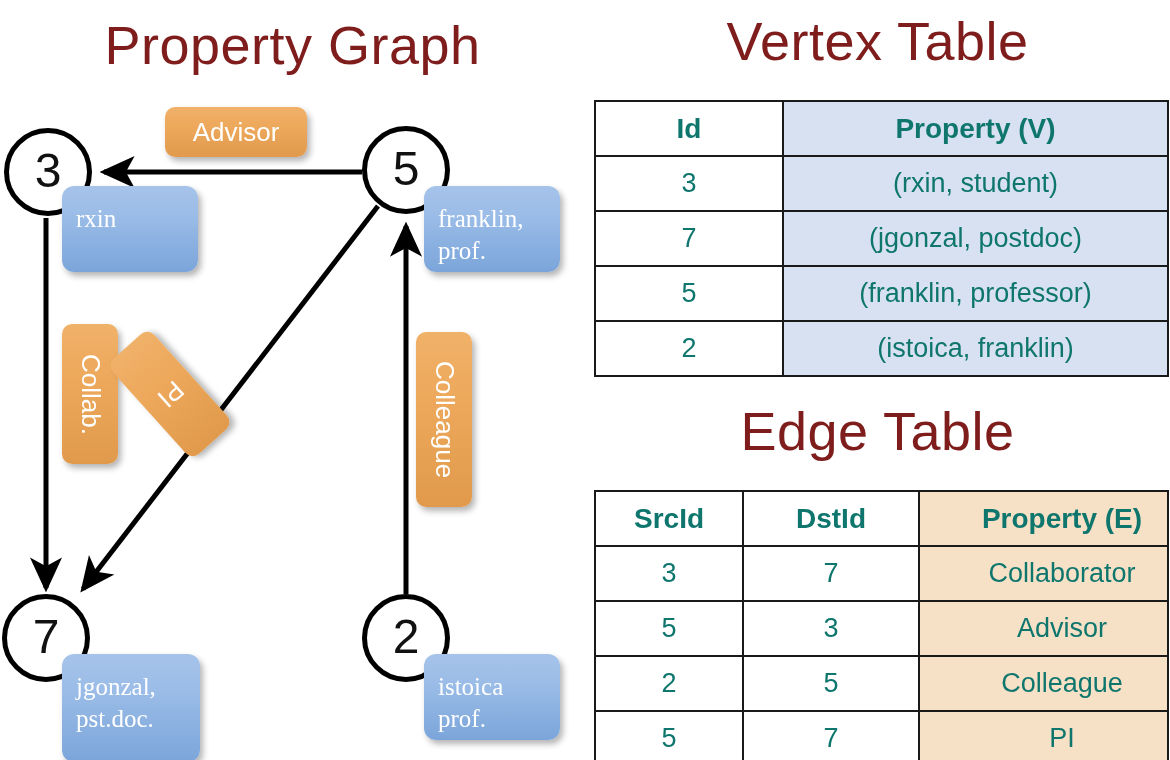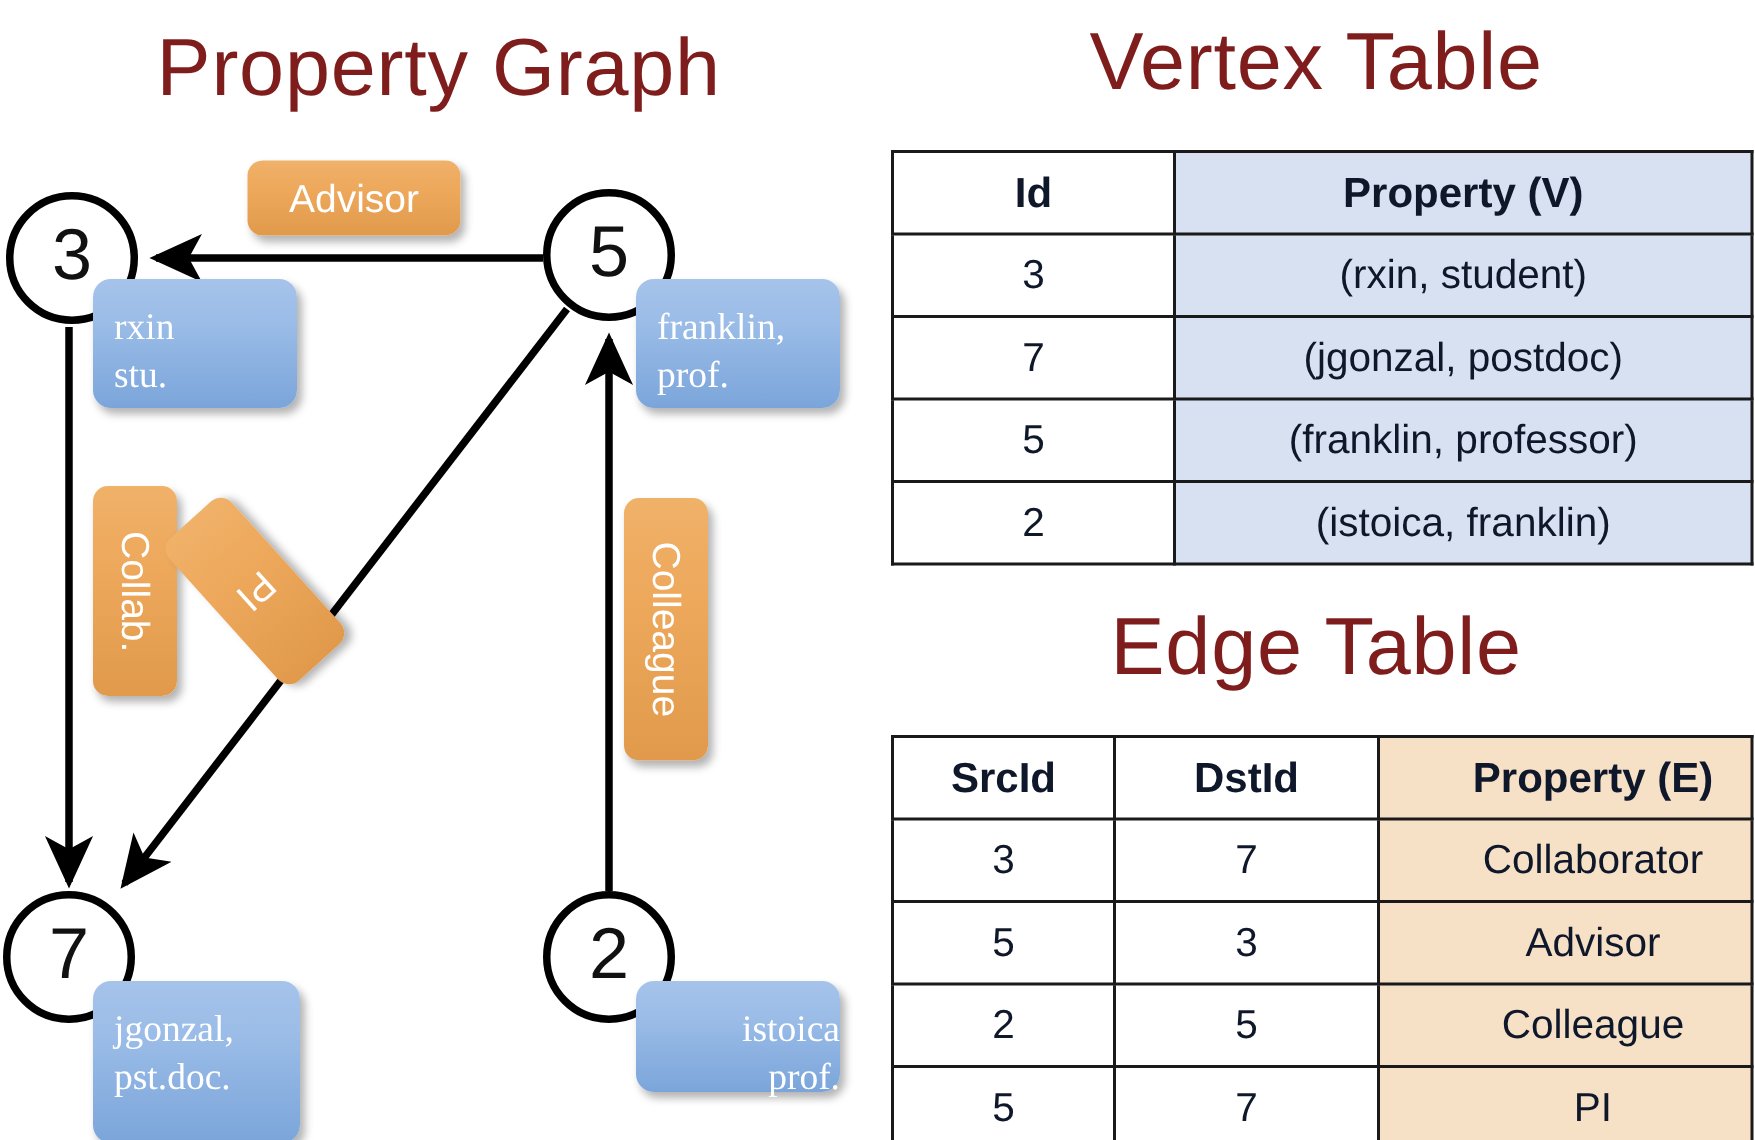--- a/index.html
+++ b/index.html
@@ -108,21 +108,21 @@
     border-collapse: collapse;
     table-layout: fixed;
     font-family: "Liberation Sans", sans-serif;
     background: #fff;
   }
   .dtable td, .dtable th {
     border: 2px solid #1a1a1a;
     text-align: center;
     font-weight: 300;
     font-size: 27px;
-    color: #0f172a;
+    color: #0f766e;
     padding: 0;
     height: 53px;
     vertical-align: middle;
   }
   .dtable th { font-weight: bold; font-size: 28px; }
 
   #vertex-table { left: 594px; top: 100px; width: 573px; }
   #vertex-table col.c-id   { width: 188px; }
   #vertex-table col.c-prop { width: 385px; }
   #vertex-table .prop-cell { background: #D7E1F1; }
@@ -157,40 +157,39 @@
 
     <line x1="378" y1="206" x2="83" y2="589" stroke="#000" stroke-width="5" marker-end="url(#arrow)"></line>
 
     <line x1="406" y1="594" x2="406" y2="226" stroke="#000" stroke-width="5" marker-end="url(#arrow)"></line>
   </svg>
 
   <div class="node-circle" style="left:4px; top:128px;"></div>
   <div class="node-label" style="left:4px; top:147px;">3</div>
   <div class="vbox" style="left:62px; top:186px; width:136px; height:86px;">
     <div>rxin</div>
-    <div>stu.</div>
   </div>
 
   <div class="node-circle" style="left:362px; top:126px;"></div>
   <div class="node-label" style="left:362px; top:145px;">5</div>
   <div class="vbox" style="left:424px; top:186px; width:136px; height:86px;">
     <div>franklin,</div>
     <div>prof.</div>
   </div>
 
   <div class="node-circle" style="left:2px; top:594px;"></div>
   <div class="node-label" style="left:2px; top:613px;">7</div>
   <div class="vbox" style="left:62px; top:654px; width:138px; height:108px;">
     <div>jgonzal,</div>
     <div>pst.doc.</div>
   </div>
 
   <div class="node-circle" style="left:362px; top:594px;"></div>
   <div class="node-label" style="left:362px; top:613px;">2</div>
-  <div class="vbox" style="left:424px; top:654px; width:136px; height:74px;text-align:right;">
+  <div class="vbox" style="left:424px; top:654px; width:136px; height:86px;">
     <div>istoica</div>
     <div>prof.</div>
   </div>
 
   <div class="ebox" style="left:165px; top:107px; width:142px; height:50px;">
     <span>Advisor</span>
   </div>
 
   <div class="ebox vert" style="left:62px; top:324px; width:56px; height:140px;">
     <span>Collab.</span>

